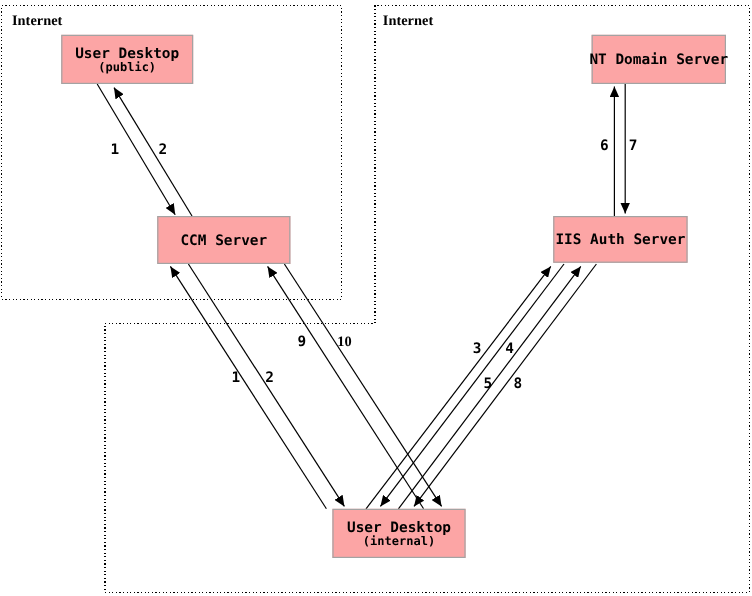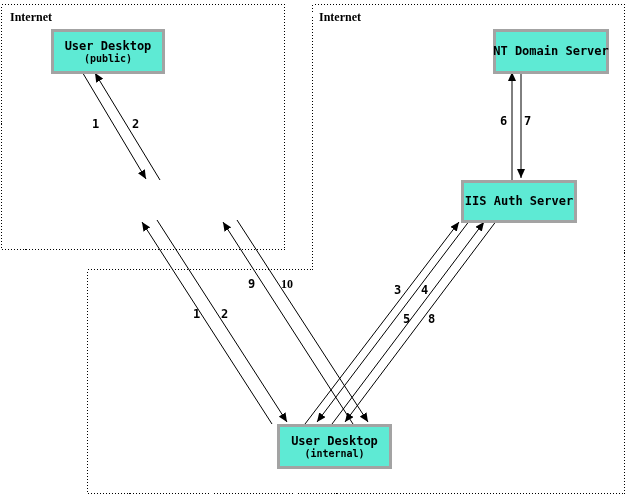--- a/index.html
+++ b/index.html
@@ -27,22 +27,22 @@
     stroke-width: 1;
     stroke-dasharray: 1 2;
     shape-rendering: crispEdges;
   }
   .flow-line {
     stroke: #000000;
     stroke-width: 1;
   }
   .node {
     position: absolute;
-    background: #5eead4;
-    border: 3px solid #a3a3a3;
+    background: #fca5a5;
+    border: 1px solid #a3a3a3;
     display: flex;
     flex-direction: column;
     align-items: center;
     justify-content: center;
     text-align: center;
   }
   .node-title {
     font-size: 12px;
     font-weight: bold;
     line-height: 13px;
@@ -108,20 +108,23 @@
 
   <div class="node" style="left:51px; top:29px; width:108px; height:39px;">
     <div class="node-title">User Desktop</div>
     <div class="node-subtitle">(public)</div>
   </div>
 
   <div class="node" style="left:461px; top:29px; width:110px; height:39px;margin-left:32px;">
     <div class="node-title">NT Domain Server</div>
   </div>
 
+  <div class="node" style="left:131px; top:180px; width:109px; height:38px;">
+    <div class="node-title">CCM Server</div>
+  </div>
 
   <div class="node" style="left:461px; top:180px; width:110px; height:37px;align-items:center;">
     <div class="node-title">IIS Auth Server</div>
   </div>
 
   <div class="node" style="left:277px; top:424px; width:109px; height:39px;">
     <div class="node-title">User Desktop</div>
     <div class="node-subtitle">(internal)</div>
   </div>
 

